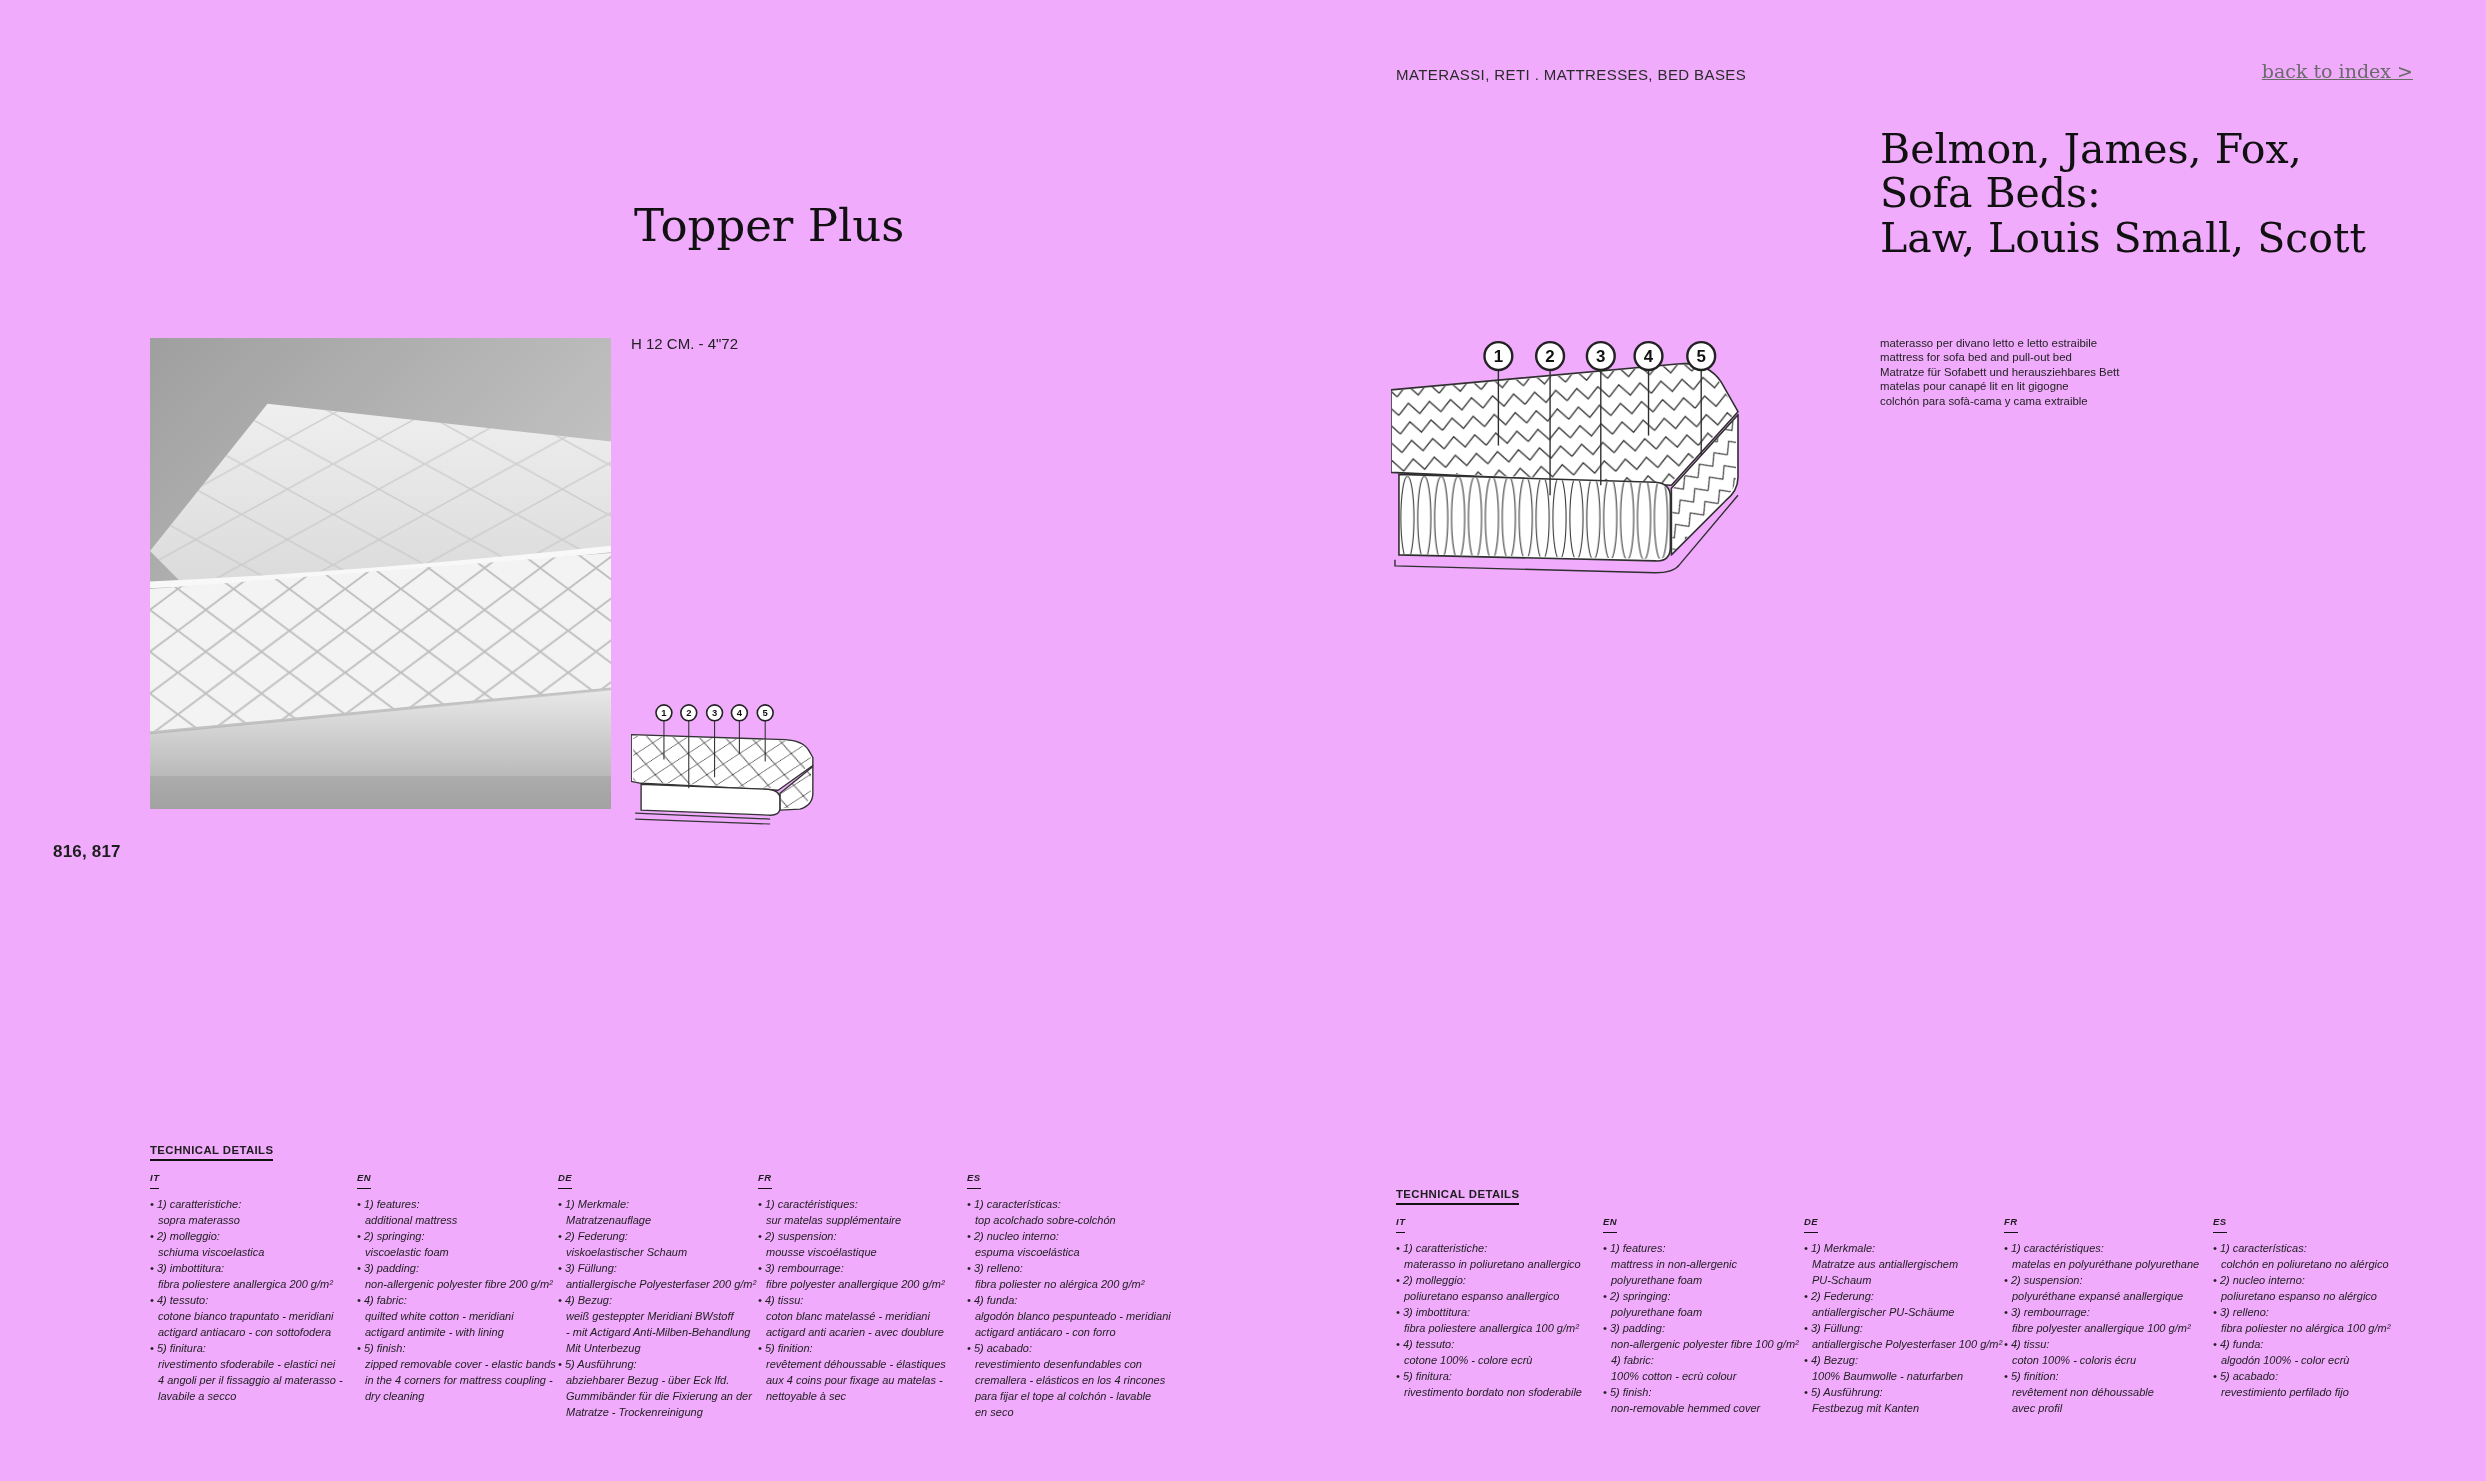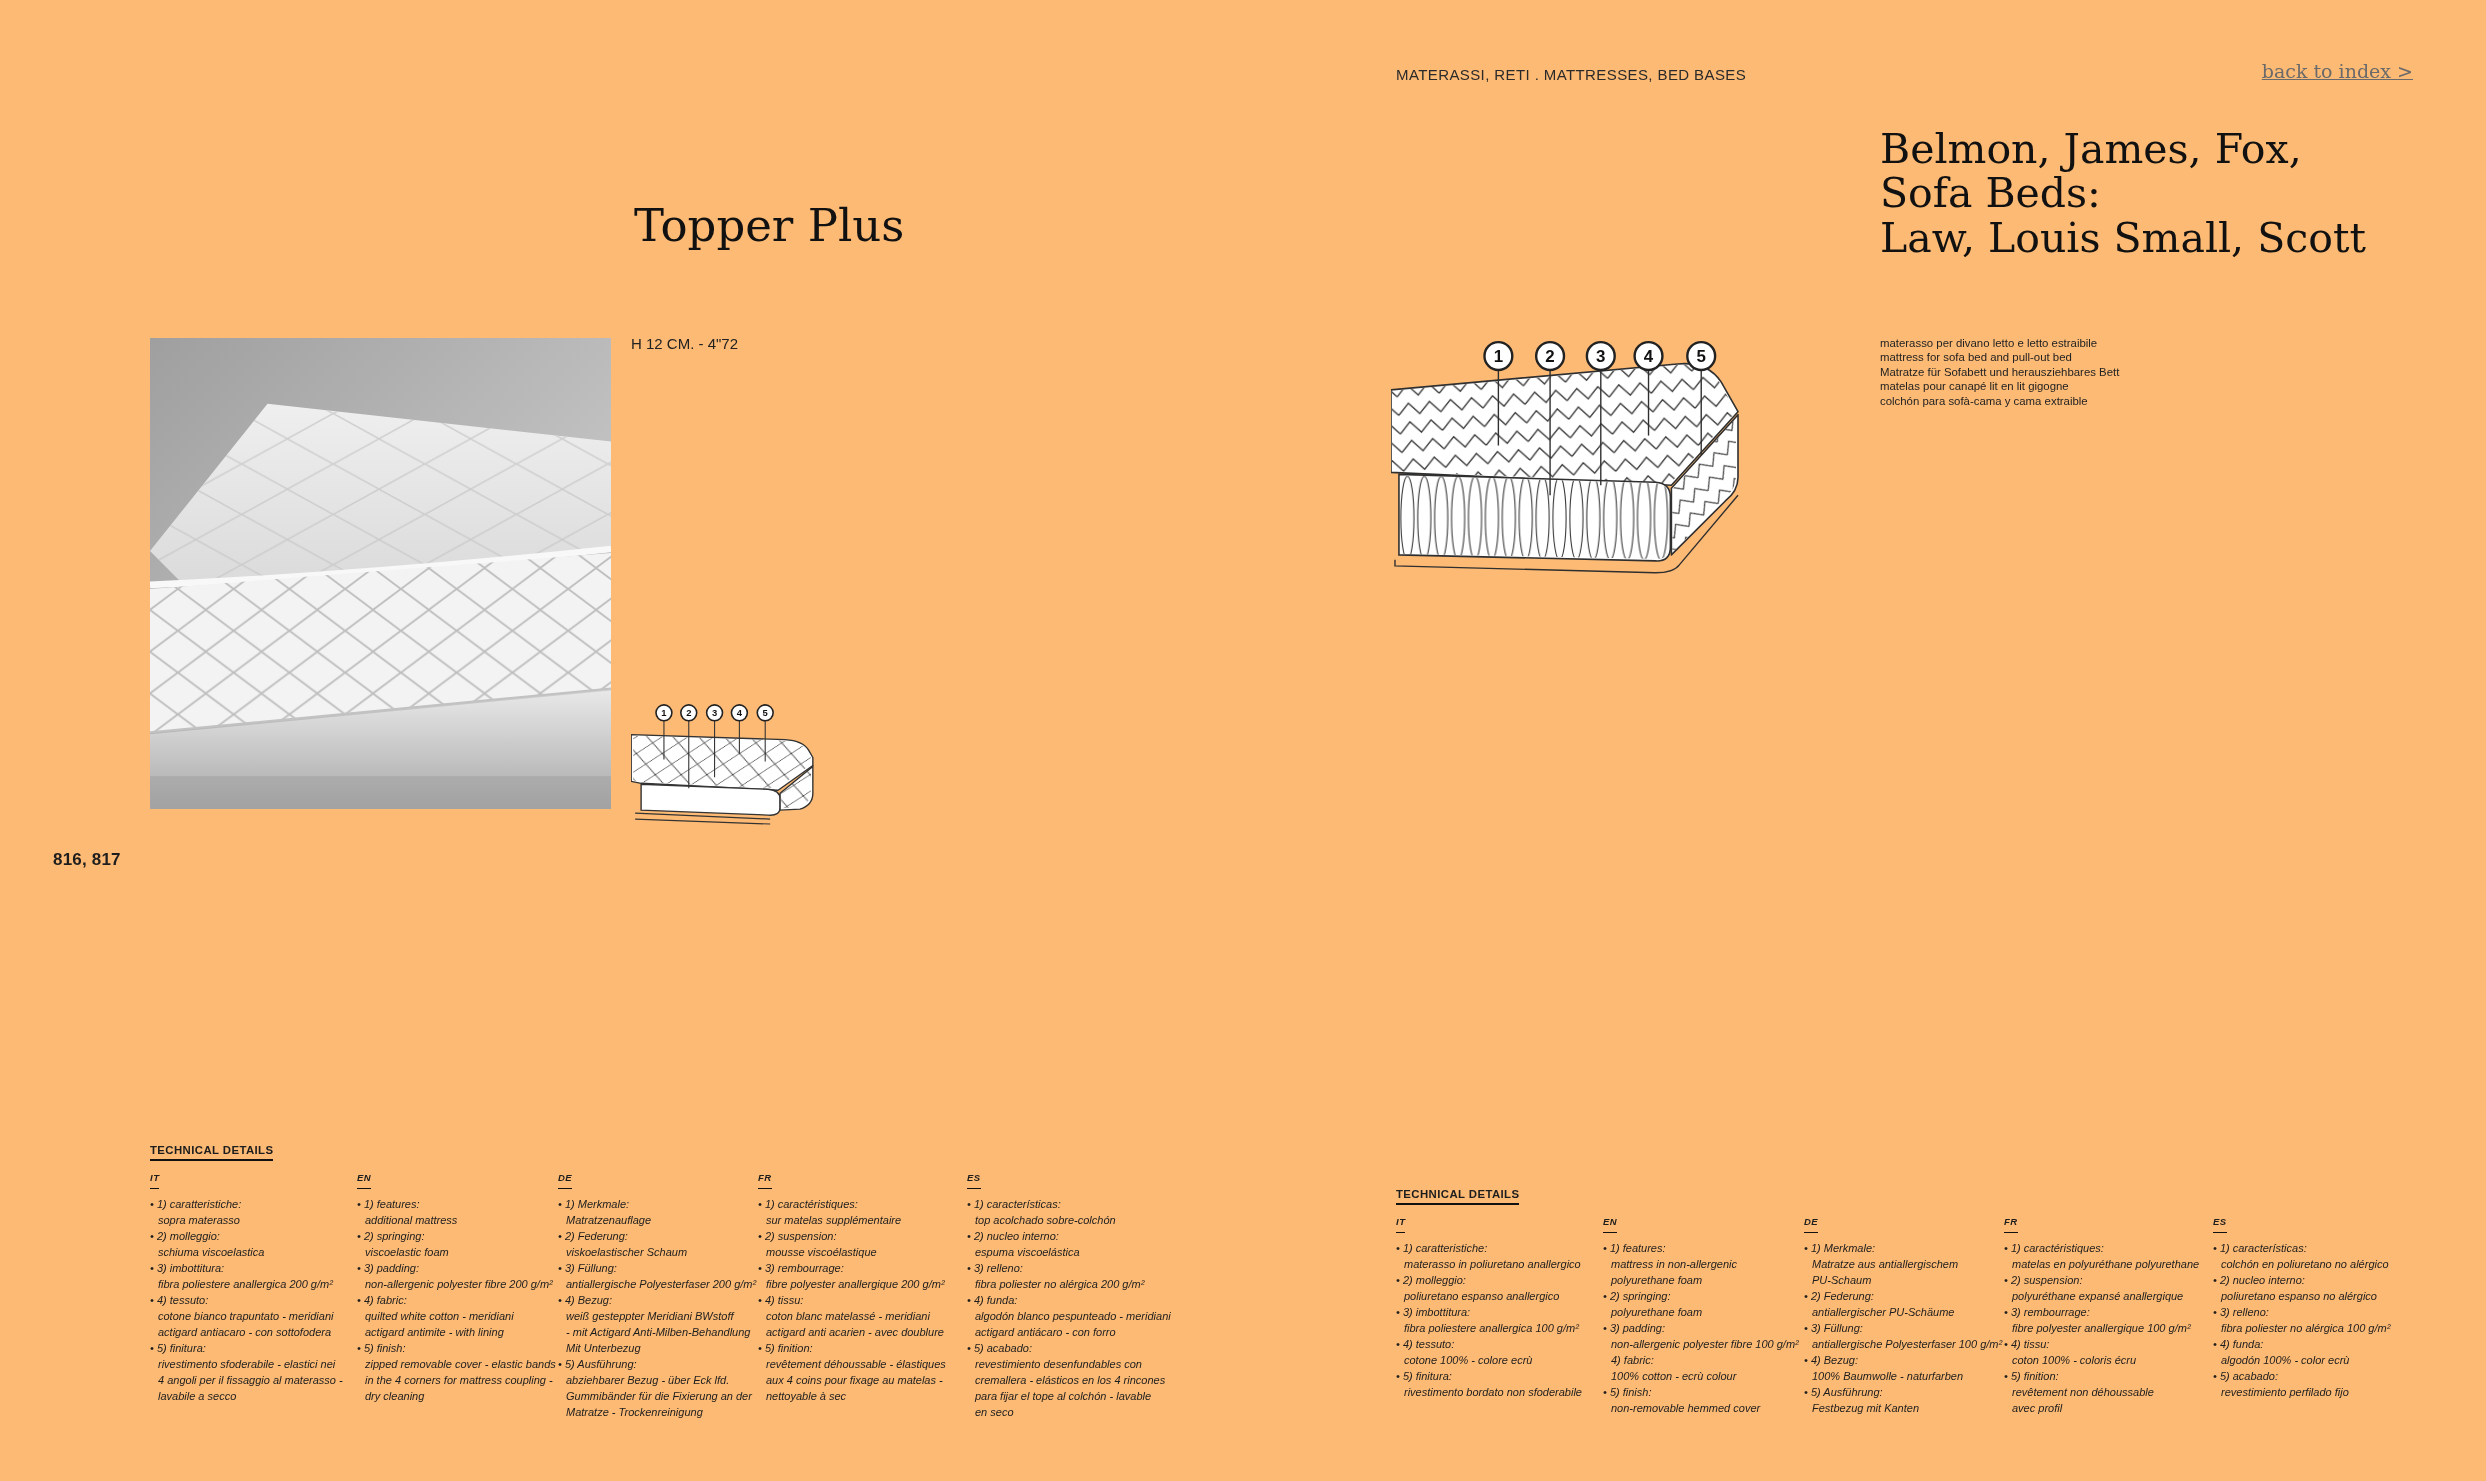--- a/index.html
+++ b/index.html
@@ -1,28 +1,28 @@
 <!DOCTYPE html>
 <html><head>
 <meta charset="utf-8">
 <style>
   html,body{margin:0;padding:0;background:#ffffff;}
-  .page{position:relative;width:2487px;height:1482px;background:#fdba74;overflow:hidden;
+  .page{position:relative;width:2487px;height:1482px;background:#f0abfc;overflow:hidden;
         font-family:"Liberation Sans",sans-serif;color:#1d1d1d;}
 
   .category-header{position:absolute;left:1396px;top:66px;font-size:15px;letter-spacing:0.4px;color:#2a2a2a;}
   .back-link{position:absolute;right:74px;top:60px;font-family:"DejaVu Serif",serif;font-size:19px;
              color:#6a6a6a;text-decoration:underline;cursor:pointer;}
 
   .title-left{position:absolute;left:634px;top:199px;font-family:"DejaVu Serif",serif;font-size:45px;color:#111;text-align:center;}
   .title-right{position:absolute;left:1880px;top:127px;font-family:"DejaVu Serif",serif;font-size:41px;
                line-height:1.08;color:#111;}
 
   .h-note{position:absolute;left:631px;top:335px;font-size:15px;color:#222;}
-  .page-numbers{position:absolute;left:53px;top:842px;font-size:17px;font-weight:bold;letter-spacing:0.2px;margin-top:8px;}
+  .page-numbers{position:absolute;left:53px;top:842px;font-size:17px;font-weight:bold;letter-spacing:0.2px;}
 
   .photo{position:absolute;left:150px;top:338px;width:461px;height:471px;}
   .diagram-left{position:absolute;left:631px;top:690px;width:187px;height:137px;}
   .diagram-right{position:absolute;left:1391px;top:326px;width:348px;height:249px;}
 
   .desc{position:absolute;left:1880px;top:336px;font-size:11.4px;line-height:14.4px;color:#222;}
 
   .tech-block{position:absolute;width:1045px;}
   .tech-block.lft{left:150px;top:1140px;}
   .tech-block.rgt{left:1396px;top:1184px;}

